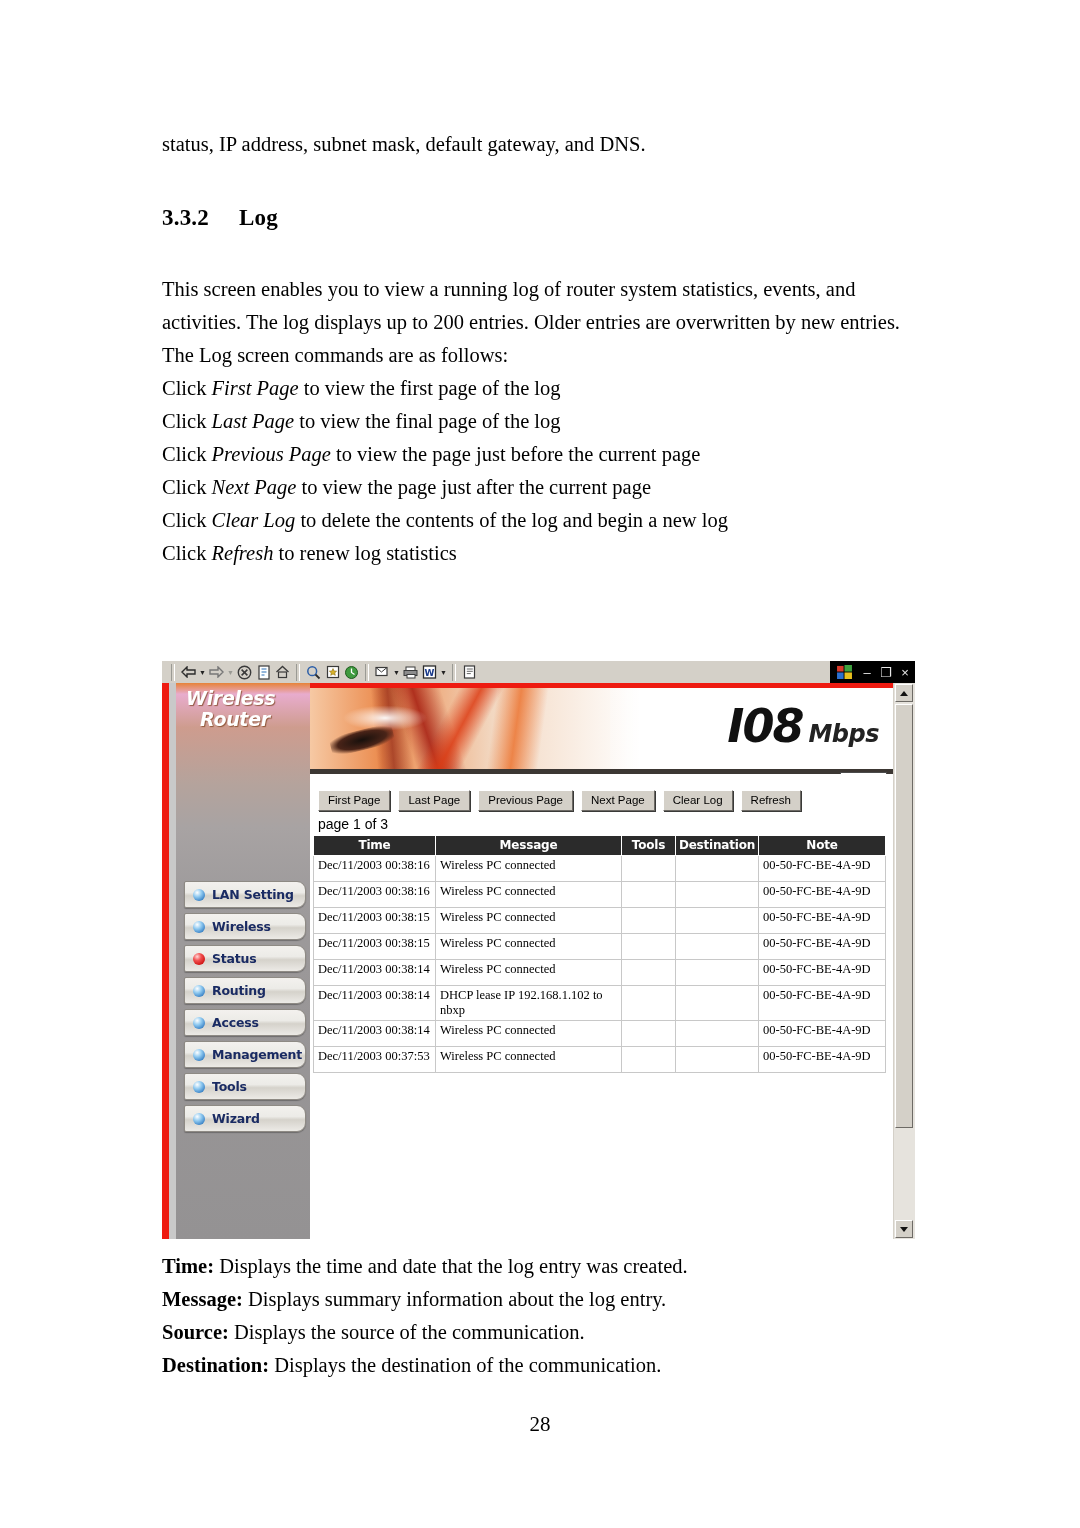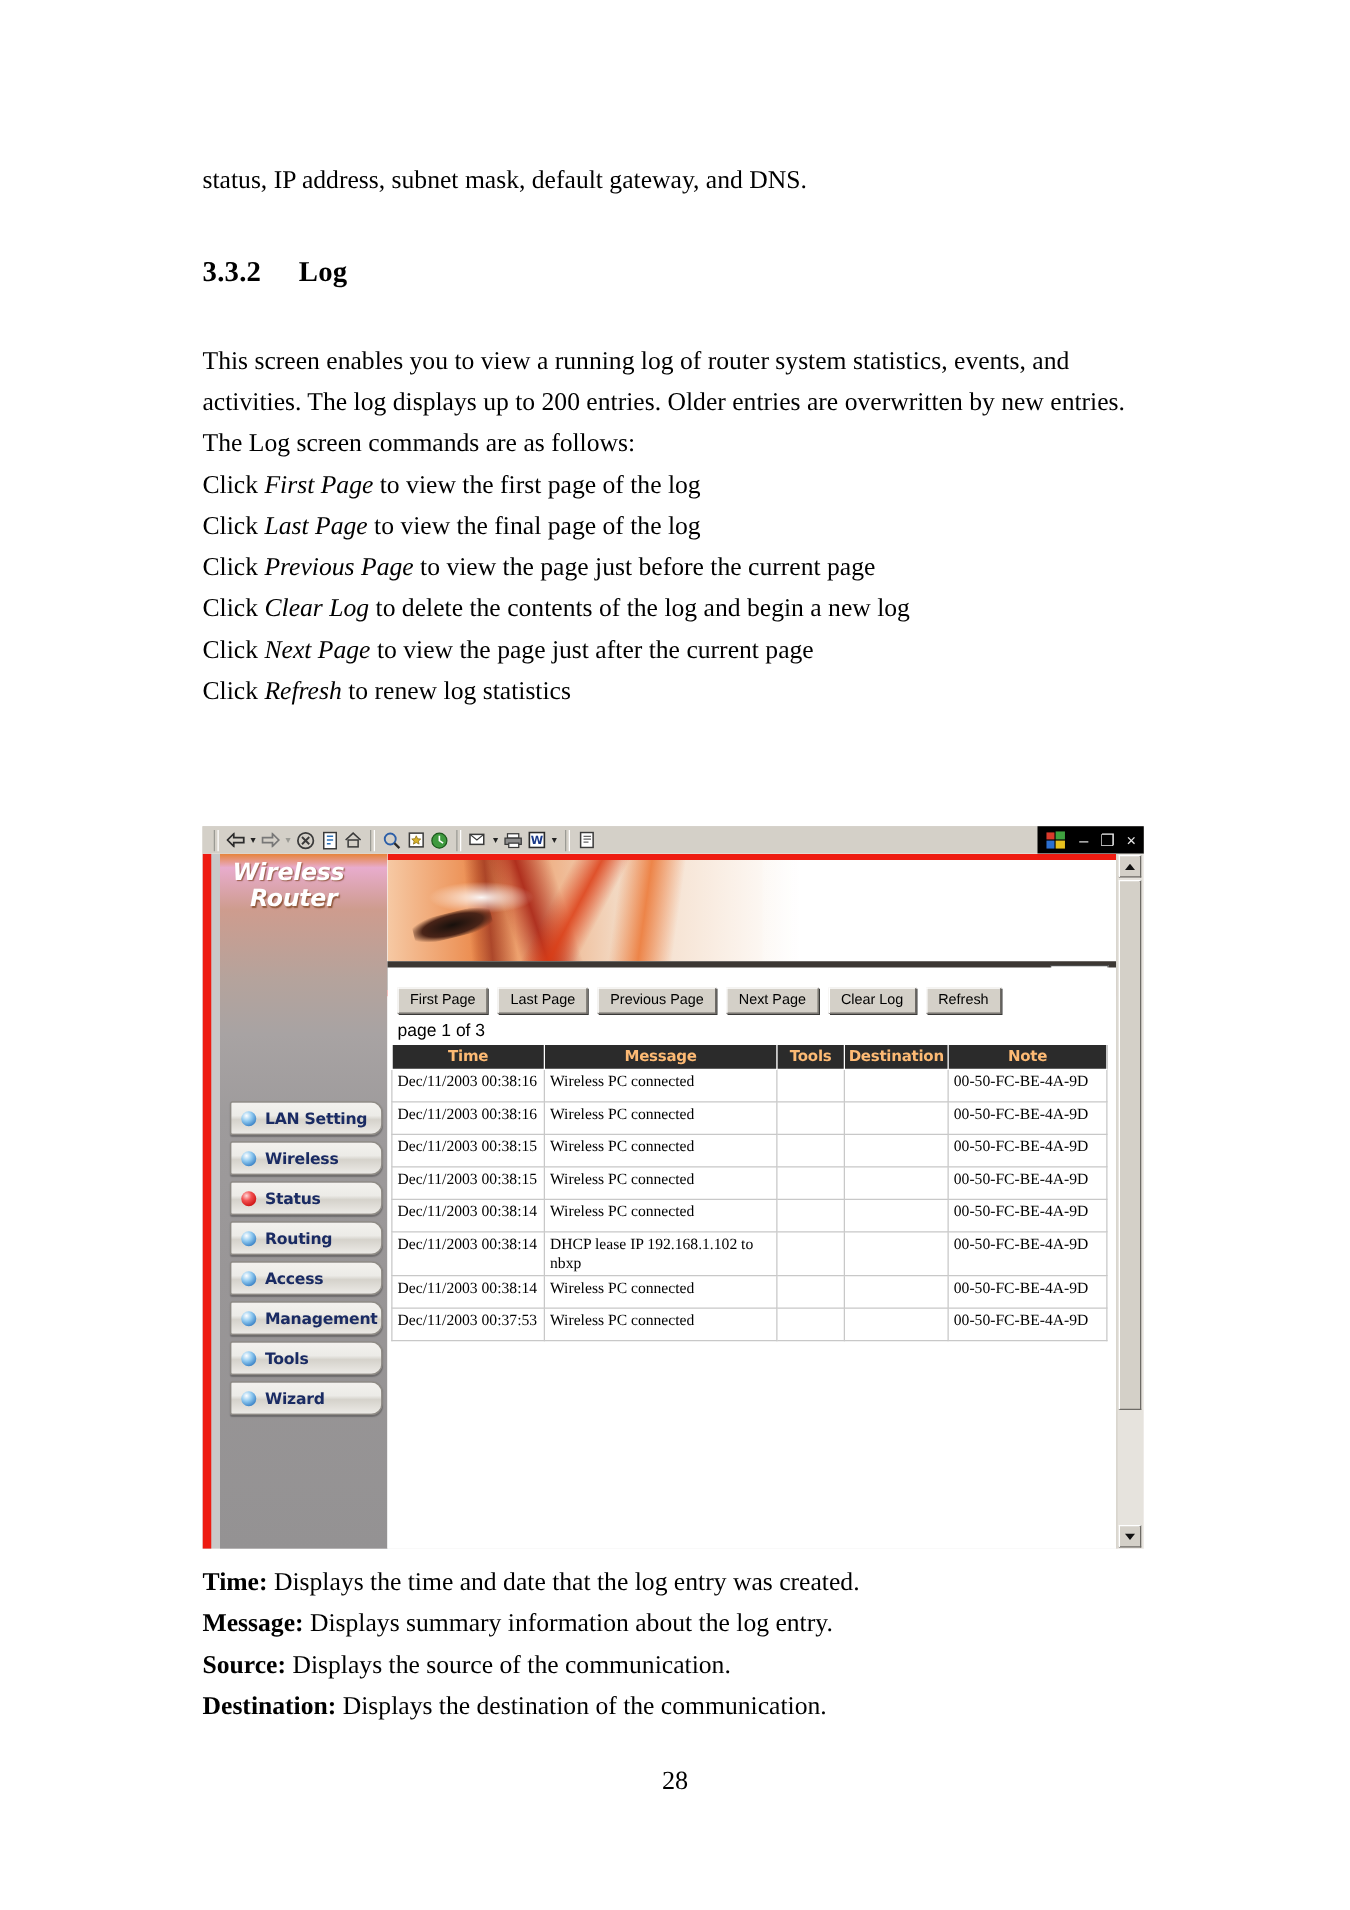--- a/index.html
+++ b/index.html
@@ -360,21 +360,21 @@
 
   table.logtable {
     border-collapse: collapse;
     table-layout: fixed;
     width: 572px;
     margin-left: 3px;
     font-family: "Liberation Serif", serif;
   }
   table.logtable th {
     background: #2b2b2b;
-    color: #fdba74;
+    color: #ffffff;
     font-family: "DejaVu Sans", sans-serif;
     font-weight: bold;
     font-size: 12px;
     padding: 2px 0 3px;
     border: 1px solid #ffffff;
     letter-spacing: -0.2px;
   }
   table.logtable td {
     border: 1px solid #c8c8c8;
     font-size: 12.5px;
@@ -443,22 +443,22 @@
   <h2 class="section-heading"><span class="num">3.3.2</span><span>Log</span></h2>
 
   <div class="intro">
     <p class="para">This screen enables you to view a running log of router system statistics, events, and activities. The log displays up to 200 entries. Older entries are overwritten by new entries. The Log screen commands are as follows:</p>
   </div>
 
   <div class="cmd-list">
     <p class="para">Click <i>First Page</i> to view the first page of the log</p>
     <p class="para">Click <i>Last Page</i> to view the final page of the log</p>
     <p class="para">Click <i>Previous Page</i> to view the page just before the current page</p>
+    <p class="para">Click <i>Next Page</i> to view the page just after the current page</p>
     <p class="para">Click <i>Clear Log</i> to delete the contents of the log and begin a new log</p>
-    <p class="para">Click <i>Next Page</i> to view the page just after the current page</p>
     <p class="para">Click <i>Refresh</i> to renew log statistics</p>
   </div>
 </div>
 
 <div class="browser">
 
   <div class="toolbar">
     <div class="tb-sep"></div>
     <div class="tb-icon">
       <svg width="15" height="12" viewBox="0 0 15 12">
@@ -595,20 +595,24 @@
           </div>
         </div>
       </div>
 
       <div class="main-col">
 
         <div class="banner">
           <div class="banner-top-red"></div>
           <div class="banner-art"></div>
           <div class="banner-fade"></div>
+          <div class="banner-speed">
+            <span class="speed-num">I08</span>
+            <span class="speed-unit">Mbps</span>
+          </div>
         </div>
 
         <div class="navbar">
           <div class="nav-item">
             <span class="nav-arrow"></span>
             <span class="nav-label">Device information</span>
           </div>
           <div class="nav-item active">
             <span class="nav-arrow"></span>
             <span class="nav-label">Log</span>

